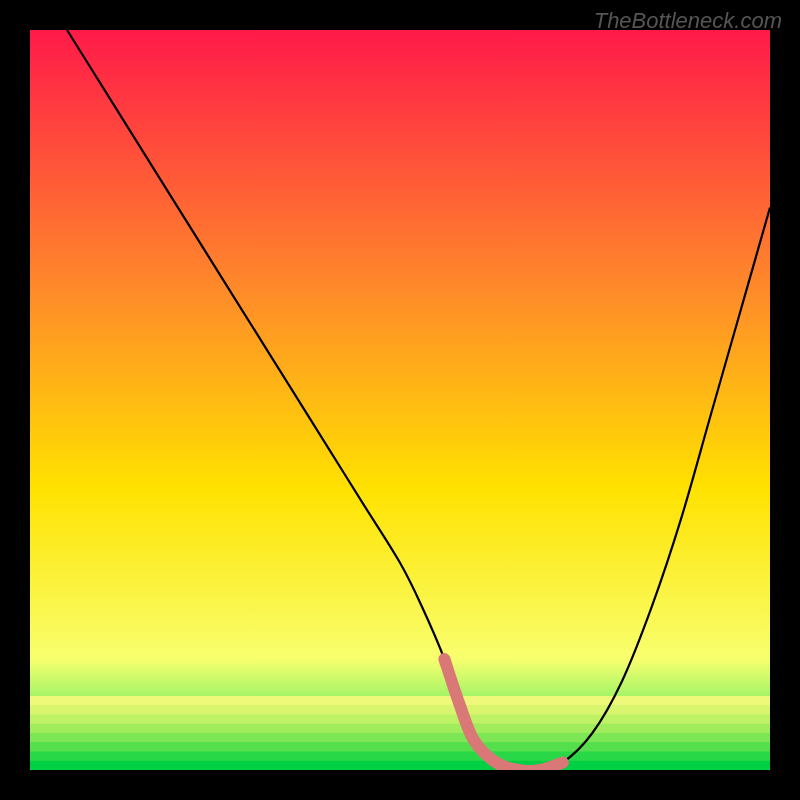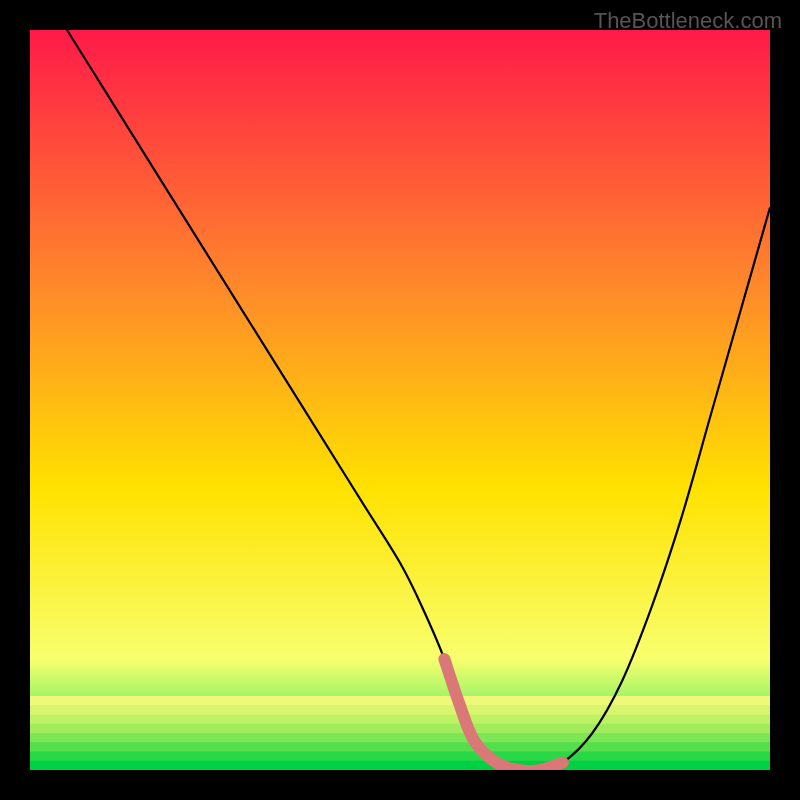--- a/index.html
+++ b/index.html
@@ -8,20 +8,21 @@
     width: 800px;
     height: 800px;
     background: #000;
     overflow: hidden;
     font-family: Arial, sans-serif;
   }
   .container {
     position: relative;
     width: 800px;
     height: 664px;
+    font-style: italic;
   }
   .watermark {
     position: absolute;
     top: 8px;
     right: 18px;
     color: #555555;
     font-size: 22px;
     font-weight: 500;
     z-index: 10;
   }

